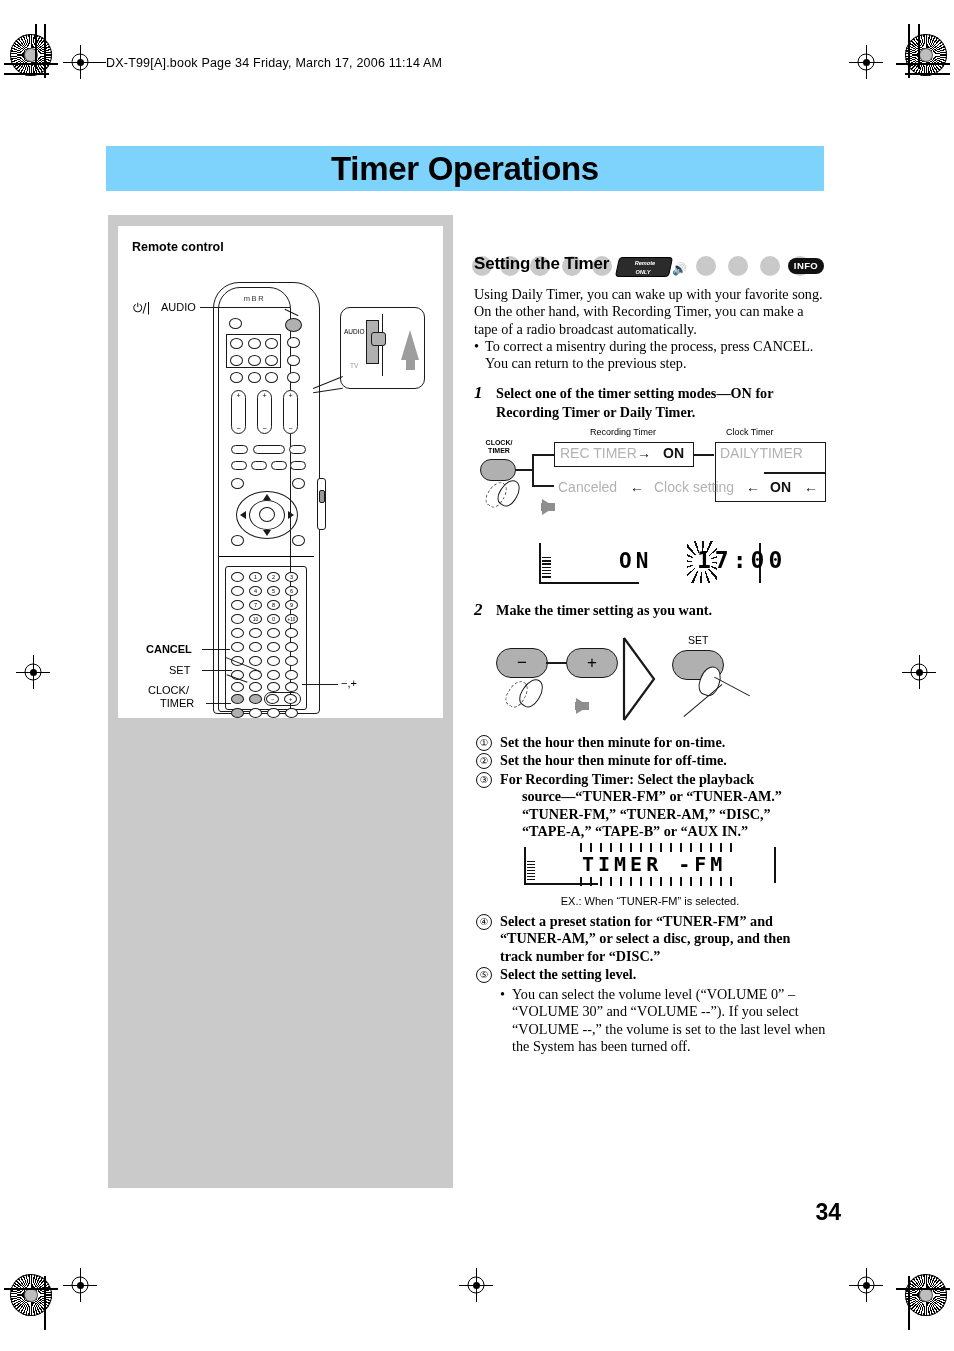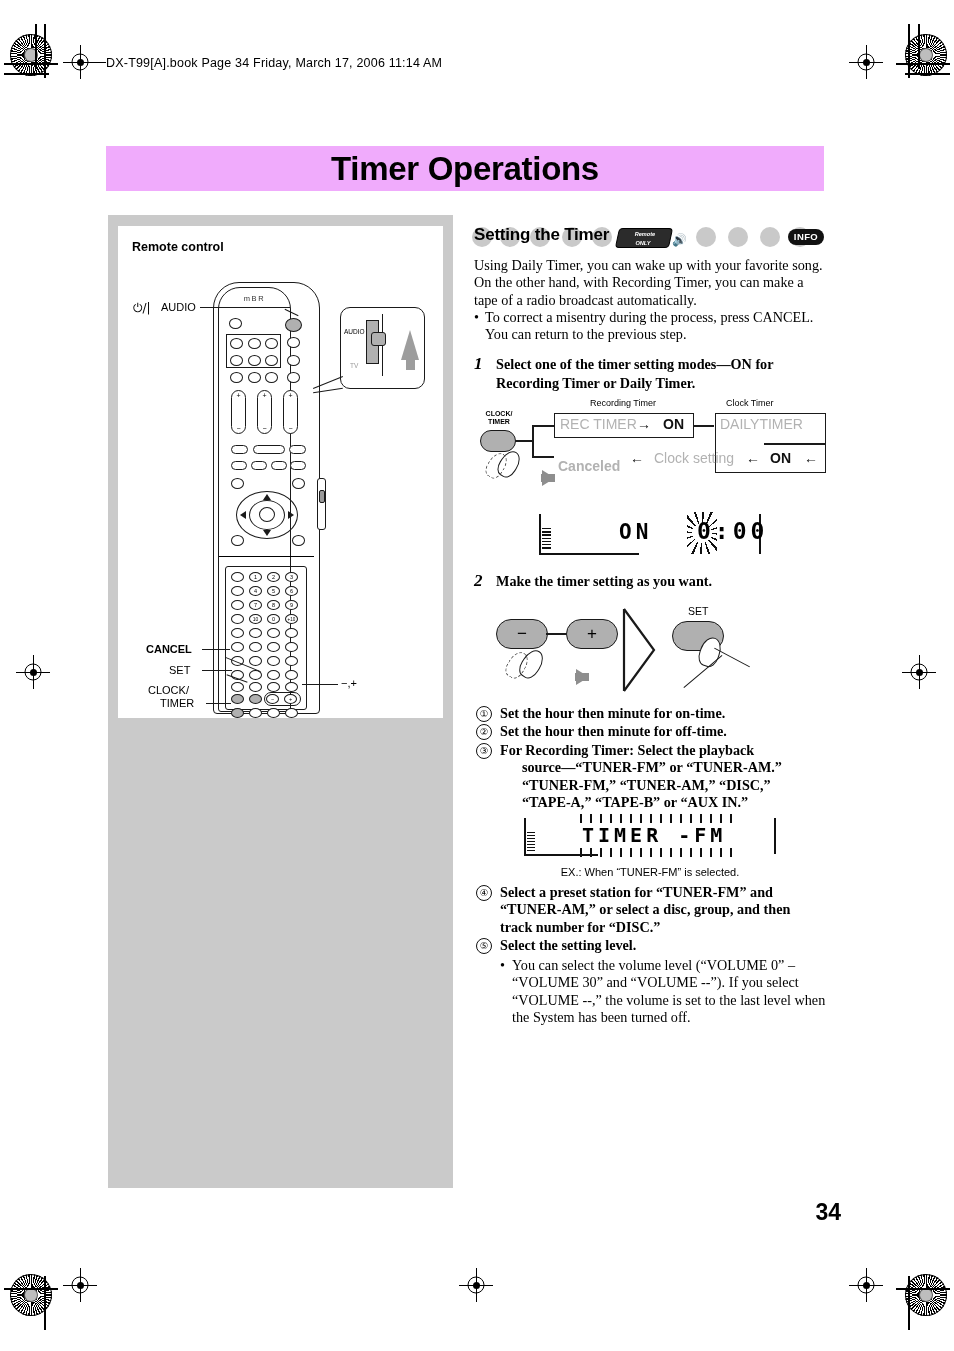--- a/index.html
+++ b/index.html
@@ -22,21 +22,21 @@
   .rosette:after{content:"";position:absolute;left:50%;top:50%;transform:translate(-50%,-50%);
     width:12px;height:12px;border-radius:50%;background:#bdbdbd;box-shadow:0 0 0 1px #555;}
 
   .cropmark{position:absolute;background:#000;}
 
   
   .filehead{position:absolute;left:106px;top:56px;font-family:"Liberation Sans",sans-serif;
     font-size:12.5px;letter-spacing:.2px;white-space:nowrap;}
 
   
-  .titleband{position:absolute;left:106px;top:146px;width:718px;height:45px;background:#f0abfc;}
+  .titleband{position:absolute;left:106px;top:146px;width:718px;height:45px;background:#7dd3fc;}
   .titleband span{display:block;text-align:center;line-height:45px;
     font-family:"Liberation Sans",sans-serif;font-weight:bold;font-size:33px;letter-spacing:-0.3px;}
 
   
   .graypanel{position:absolute;left:108px;top:215px;width:345px;height:973px;background:#cacaca;}
   .whitebox{position:absolute;left:118px;top:226px;width:325px;height:492px;background:#fff;}
   .remote-label{position:absolute;left:132px;top:240px;font-family:"Liberation Sans",sans-serif;
     font-weight:bold;font-size:12.5px;}
 
   
@@ -83,21 +83,21 @@
   .callout .arrow{position:absolute;left:60px;top:22px;width:0;height:0;
     border-left:9px solid transparent;border-right:9px solid transparent;border-bottom:30px solid #9d9d9d;}
   .callout .stem{position:absolute;left:65px;top:50px;width:9px;height:12px;background:#9d9d9d;}
 
   .leadline{position:absolute;background:#1a1a1a;height:1.2px;}
   .calloutlabel{position:absolute;font-family:"Liberation Sans",sans-serif;font-size:11px;}
   .powericon{position:absolute;font-family:"DejaVu Sans",sans-serif;font-size:12px;}
 
   
   .col{position:absolute;left:474px;top:225px;width:352px;}
-  .sechead{position:relative;height:24px;}
+  .sechead{position:relative;height:24px;margin-top:29px;}
   .sechead h2{margin:0;font-family:"Liberation Sans",sans-serif;font-weight:bold;font-size:17px;
     letter-spacing:-0.2px;display:inline-block;vertical-align:middle;}
   .dots{position:absolute;left:0;top:0;height:24px;width:352px;pointer-events:none;}
   .dot{position:absolute;top:2px;width:20px;height:20px;border-radius:50%;background:#c9c9c9;}
   .remote-badge{position:absolute;top:3px;left:143px;width:52px;height:18px;background:#2b2b2b;
     border-radius:4px;transform:skewX(-12deg);border:1.4px solid #000;}
   .remote-badge span{display:block;color:#fff;text-align:center;font-family:"Liberation Sans",sans-serif;
     font-size:5.6px;line-height:8px;font-style:italic;font-weight:bold;padding-top:1px;transform:skewX(12deg);}
   .waves{position:absolute;left:198px;top:8px;font-size:12px;color:#333;font-family:"DejaVu Sans",sans-serif;}
   .infobadge{position:absolute;top:4px;left:314px;width:36px;height:16px;background:#111;border-radius:8px;}
@@ -453,21 +453,21 @@
     <span class="gtxt" style="left:86px;top:18px;">REC TIMER</span>
     <span class="btxt" style="left:163px;top:18px;">→</span>
     <span class="btxt" style="left:189px;top:18px;font-weight:bold;">ON</span>
 
     <div class="box" style="left:241px;top:15px;width:111px;height:60px;border-top-color:#1a1a1a;"></div>
     <span class="gtxt" style="left:246px;top:18px;">DAILYTIMER</span>
     <span class="btxt" style="left:296px;top:52px;font-weight:bold;">ON</span>
     <div class="ln" style="left:243px;top:45px;width:48px;height:29px;background:#fff;"></div>
     <div class="ln" style="left:290px;top:45px;width:62px;height:1.6px;"></div>
 
-    <span class="gtxt" style="left:84px;top:60px;font-weight:bold;">Canceled</span>
+    <span class="gtxt" style="left:84px;top:52px;">Canceled</span>
     <span class="btxt" style="left:156px;top:52px;">←</span>
     <span class="gtxt" style="left:180px;top:52px;">Clock setting</span>
     <span class="btxt" style="left:272px;top:52px;">←</span>
     <span class="btxt" style="left:330px;top:52px;">←</span>
 
     <div class="ln" style="left:220px;top:27px;width:20px;height:1.6px;"></div>
     <div class="ln" style="left:58px;top:27px;width:1.6px;height:32px;"></div>
     <div class="ln" style="left:58px;top:27px;width:22px;height:1.6px;"></div>
     <div class="ln" style="left:58px;top:58px;width:22px;height:1.6px;"></div>
     <div class="ln" style="left:38px;top:42px;width:22px;height:1.6px;"></div>
@@ -483,21 +483,21 @@
     <div class="arrowg" style="left:68px;top:72px;"></div>
   </div>
 
   <div class="lcd">
     <div class="frame-l"></div>
     <div class="frame-r"></div>
     <div class="bars"></div>
     <div class="base"></div>
     <div class="seg on">ON</div>
     <div class="flash"></div>
-    <div class="seg tm">0:00</div>
+    <div class="seg tm">17:00</div>
   </div>
 
   <div class="step" style="margin-top:14px;">
     <span class="num">2</span>
     <span class="txt">Make the timer setting as you want.</span>
   </div>
 
   <div class="d2">
     <div class="pill" style="left:22px;top:22px;">
       <span>−</span>

